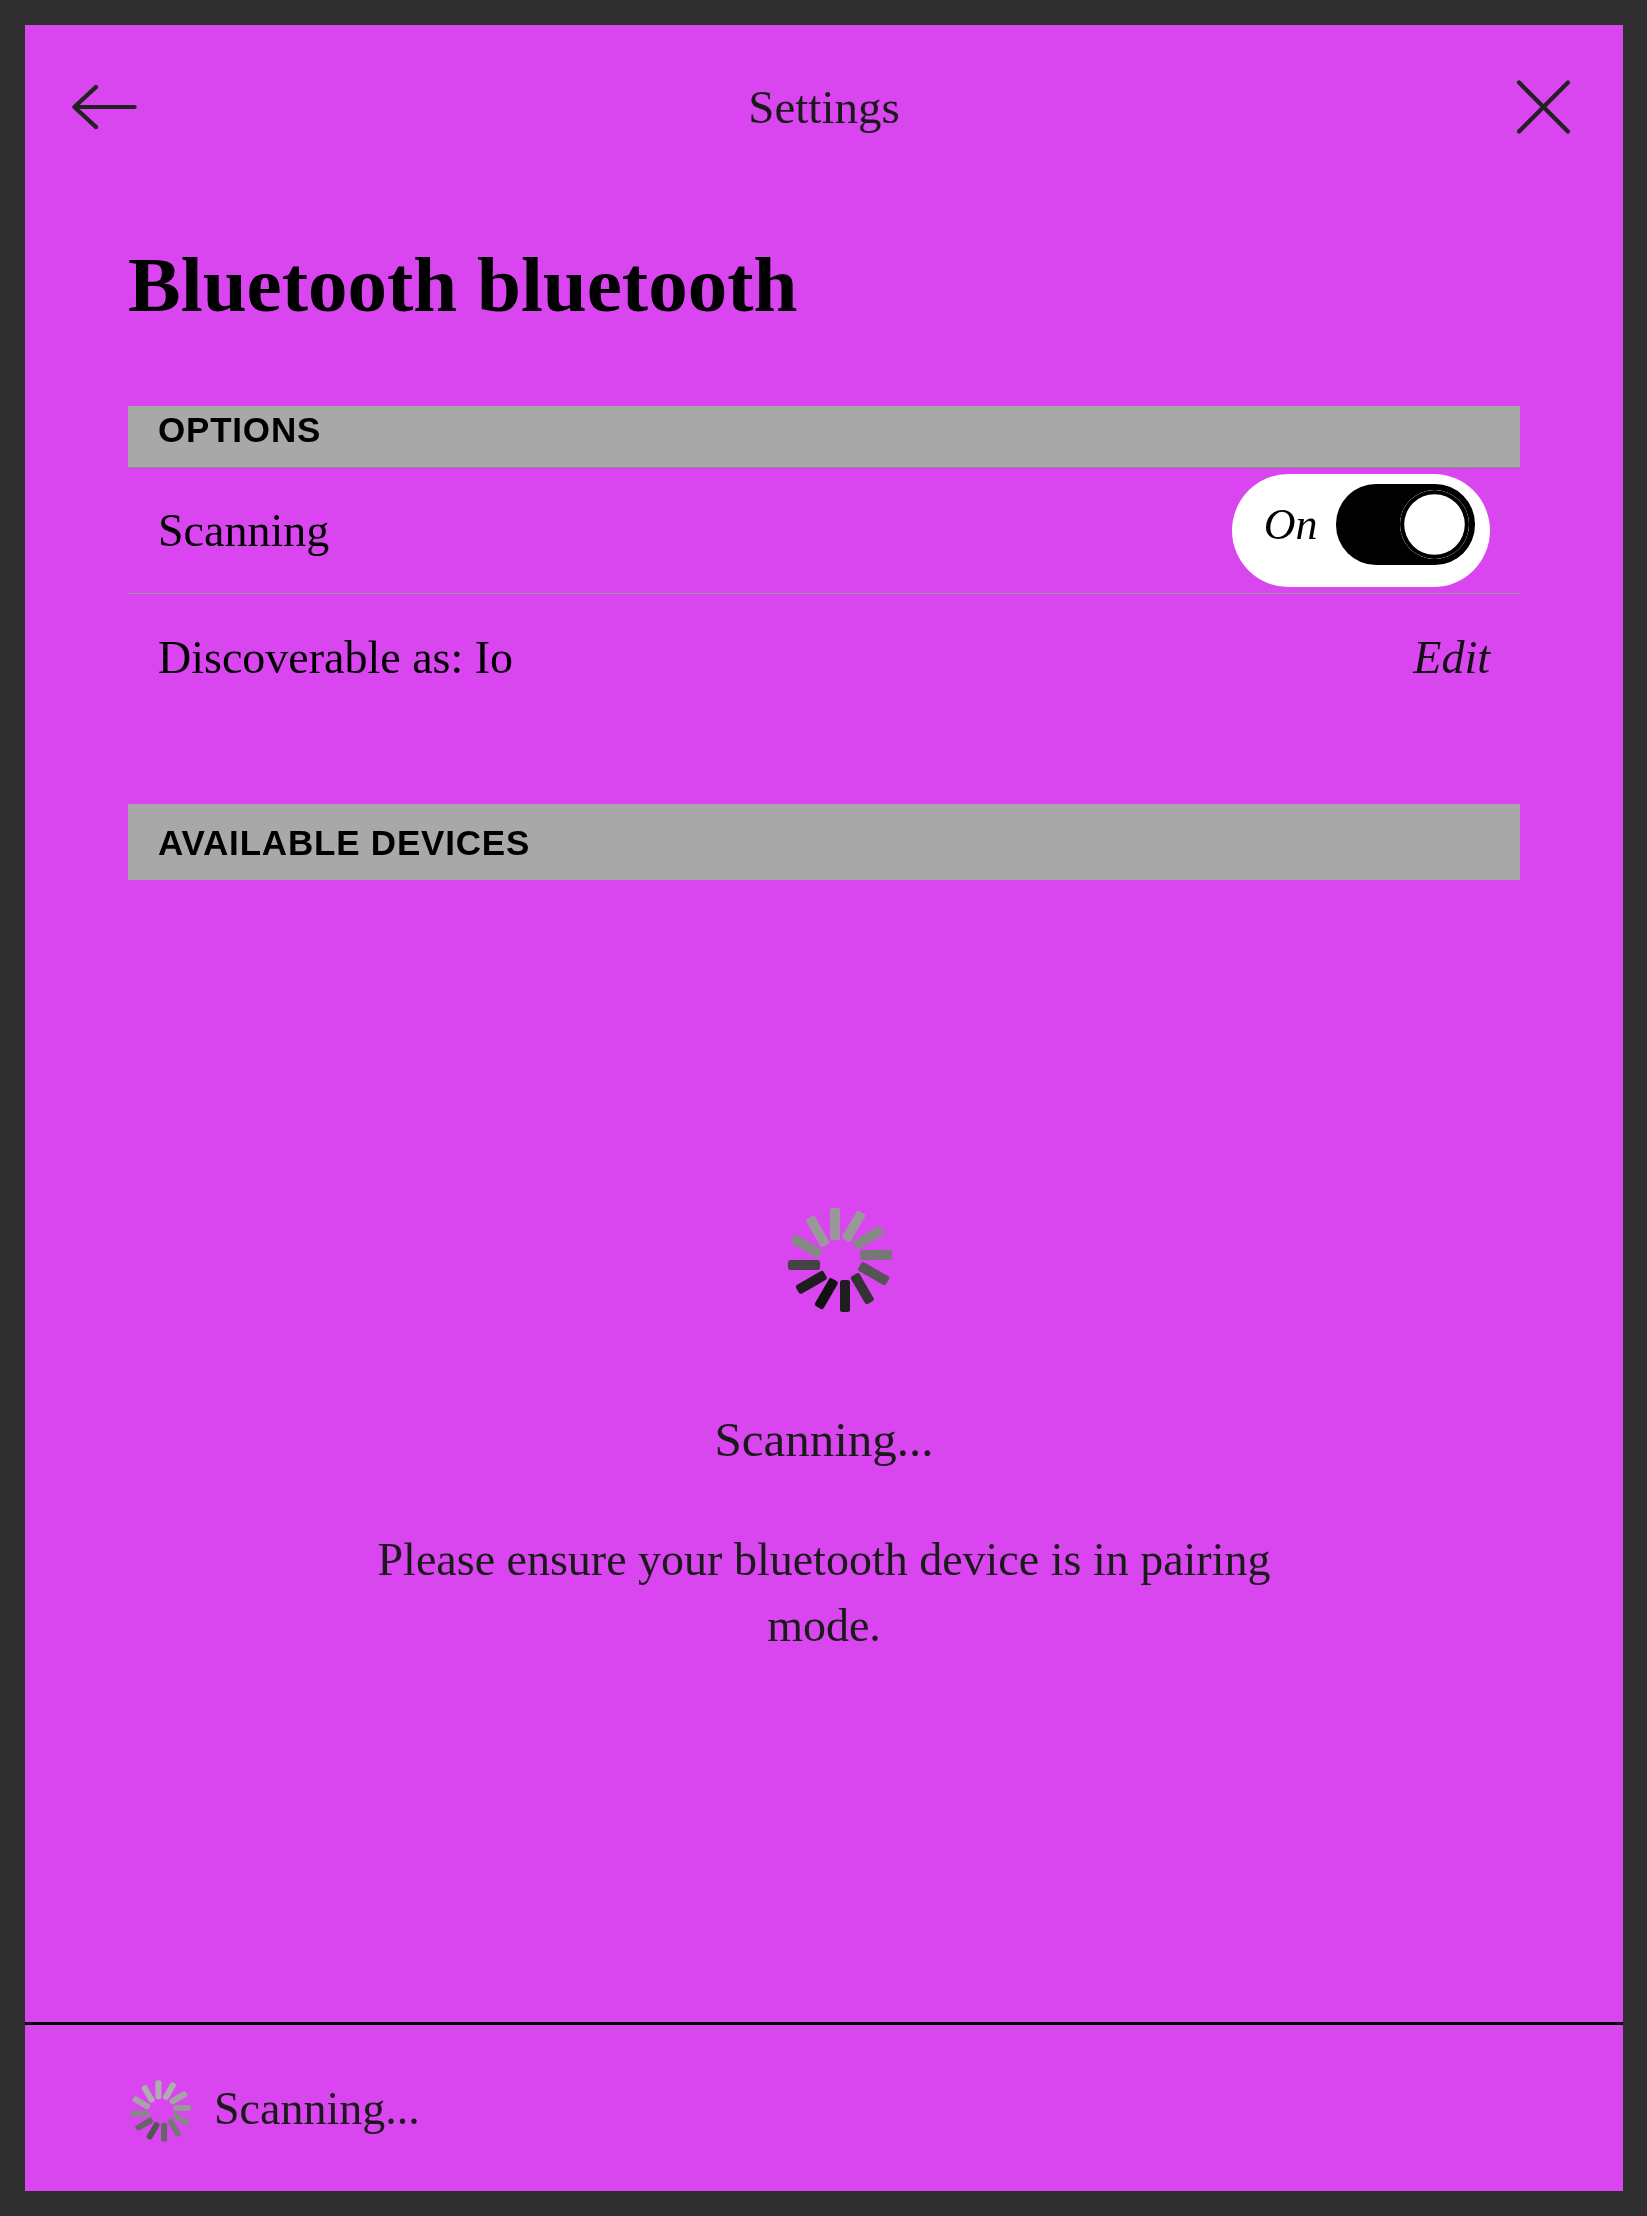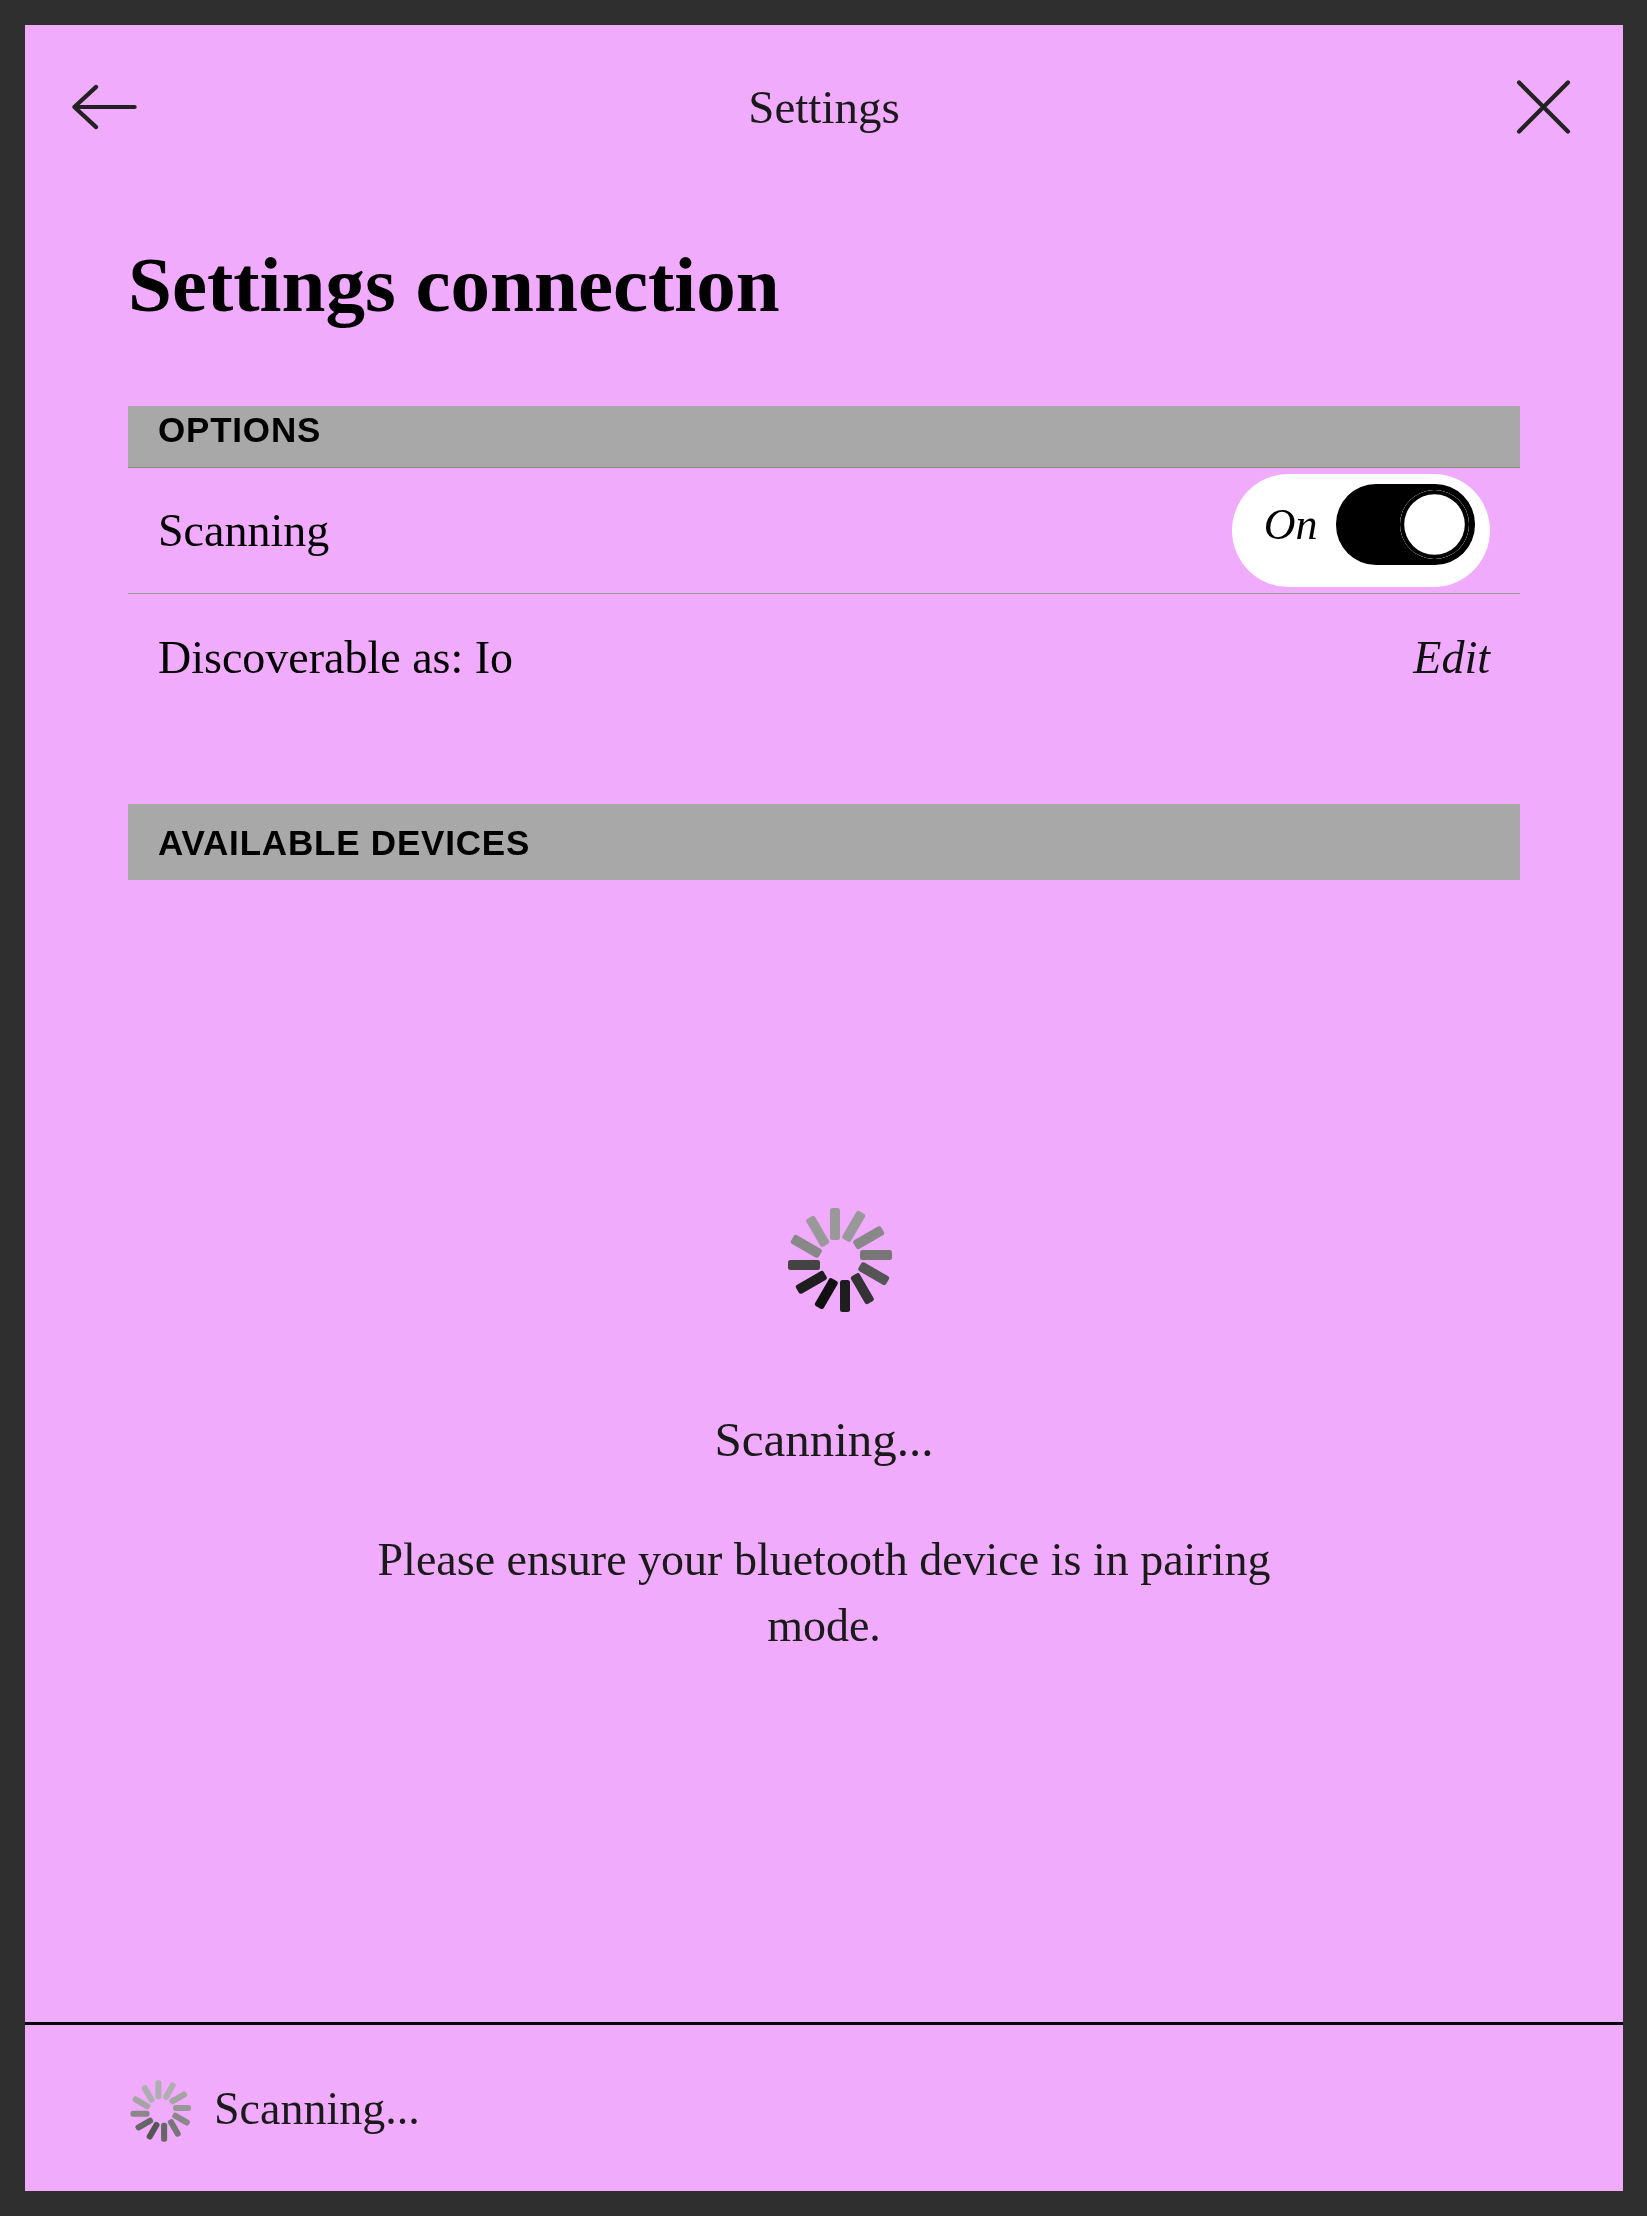--- a/index.html
+++ b/index.html
@@ -7,21 +7,21 @@
     body {
       font-family: Georgia, 'Times New Roman', serif;
       background: #2f2f2f;
       width: 1648px;
       height: 2216px;
       position: relative;
     }
     .outer {
       position: absolute;
       inset: 25px;
-      background: #f0abfc;
+      background: #d946ef;
       display: flex;
       flex-direction: column;
     }
     .header {
       height: 164px;
       position: relative;
       display: flex;
       align-items: center;
       justify-content: center;
     }
@@ -187,21 +187,21 @@
     </div>
     <div class="title">Settings</div>
     <div class="close">
       <svg width="59" height="59" viewBox="0 0 70 70">
         <path d="M6 6 L64 64 M64 6 L6 64" stroke="#222" stroke-width="5" fill="none" stroke-linecap="round"></path>
       </svg>
     </div>
   </div>
 
   <div class="content">
-    <h1 class="page-title">Settings connection</h1>
+    <h1 class="page-title">Bluetooth bluetooth</h1>
 
     <div class="section-header">
       <div class="section-header-text">OPTIONS</div>
     </div>
 
     <div class="row">
       <div class="row-label">Scanning</div>
       <div class="pill">
         <span class="pill-label">On</span>
         <span class="toggle">

